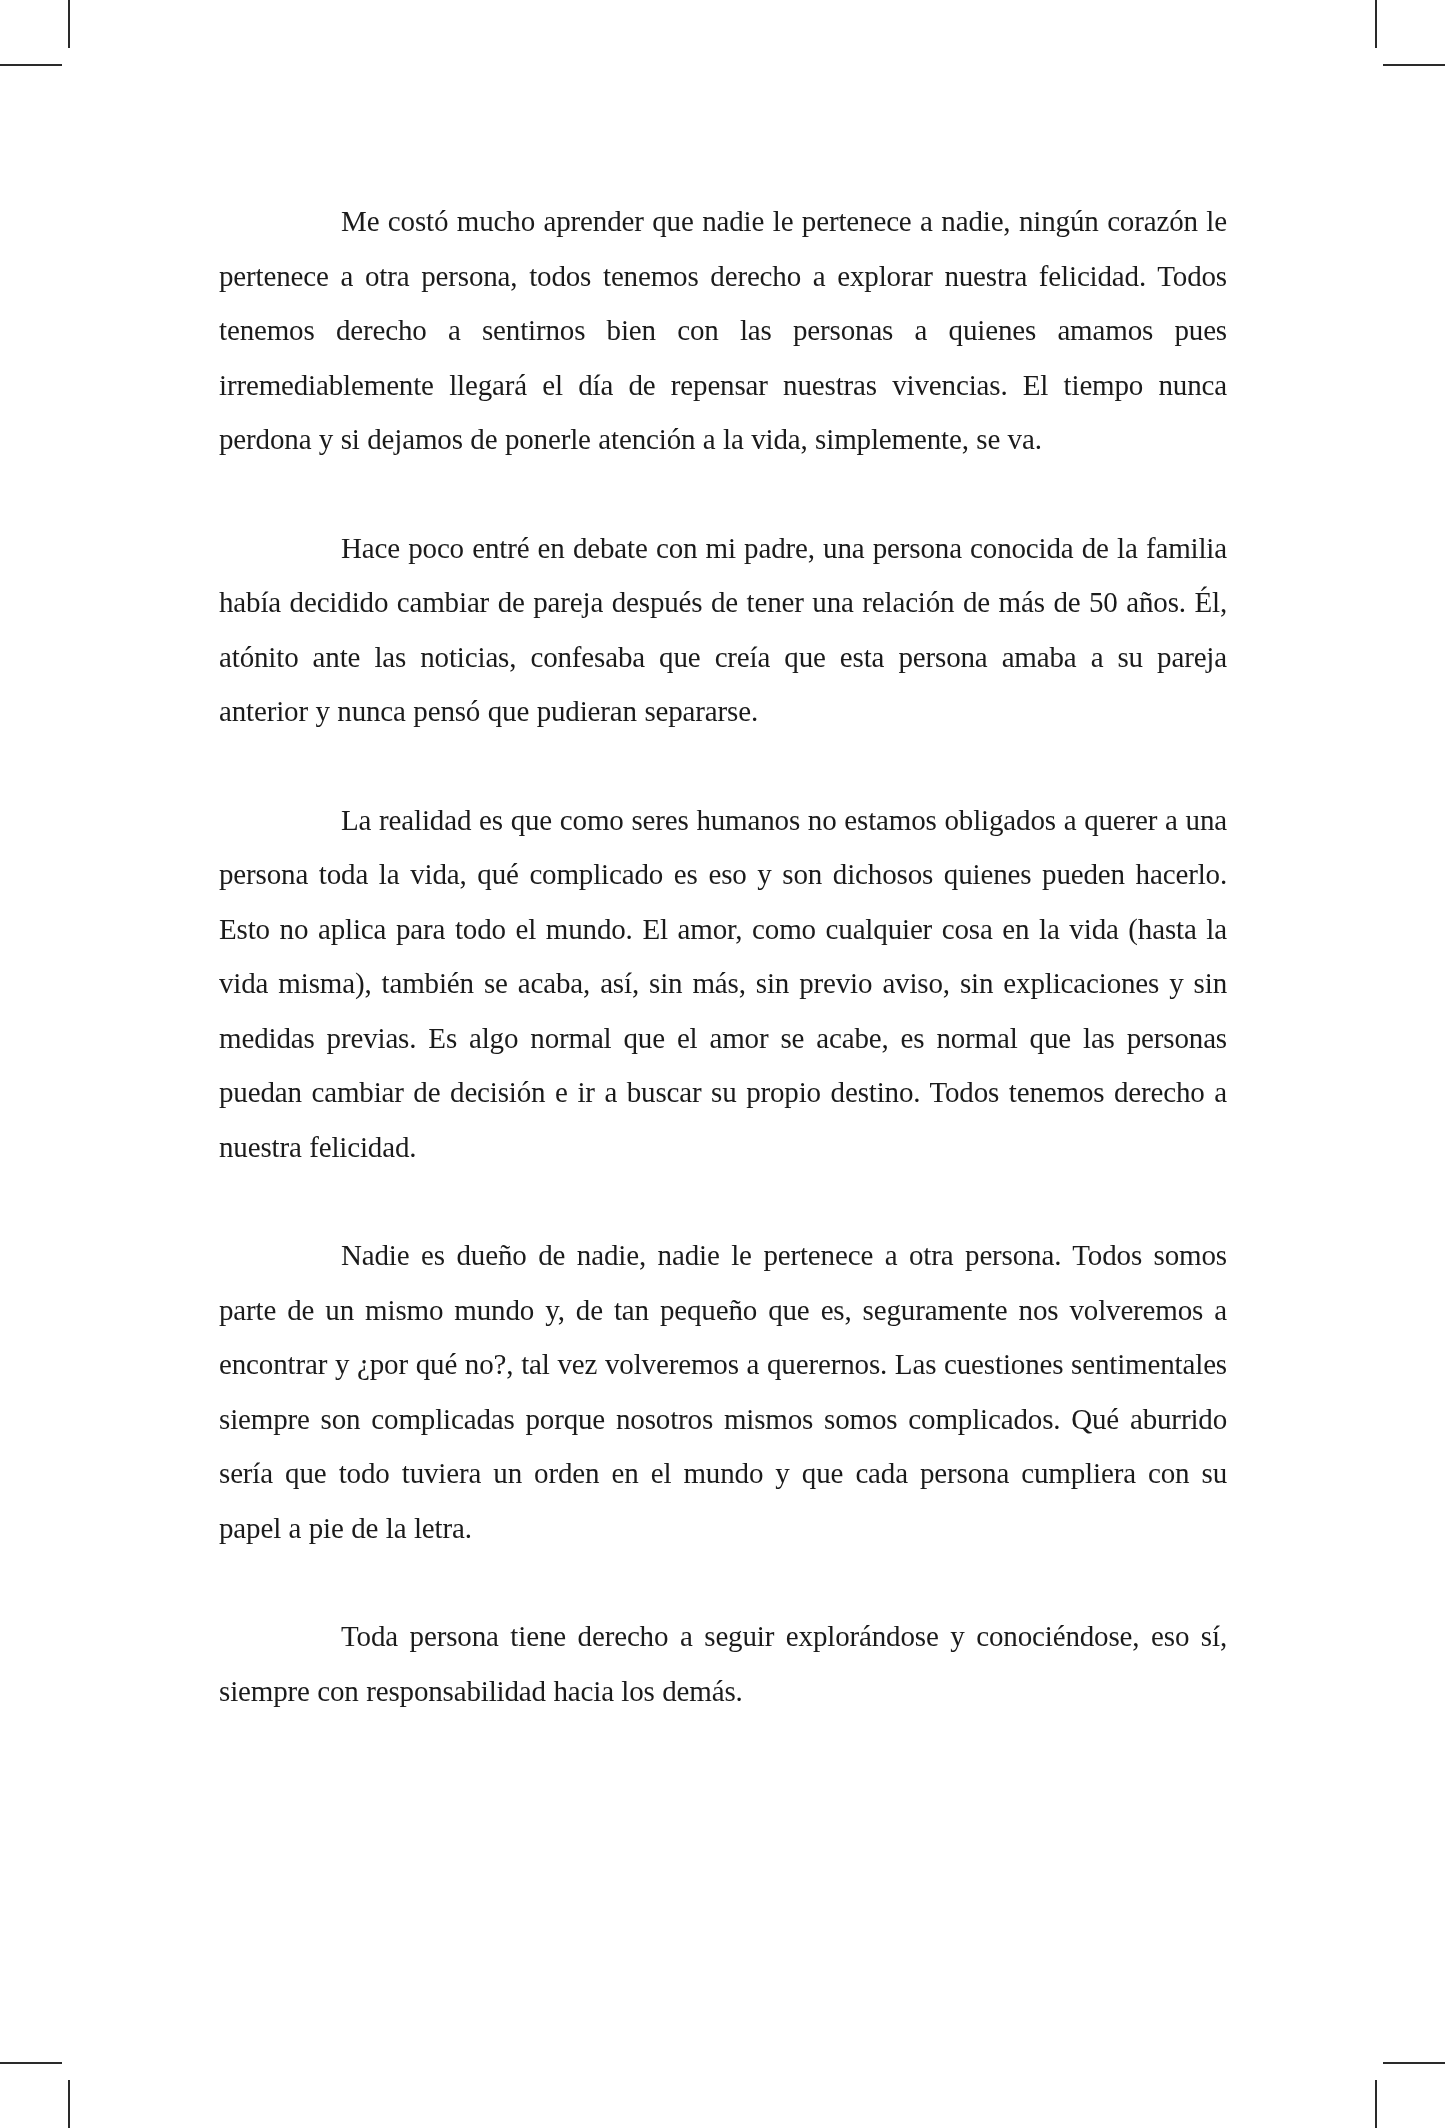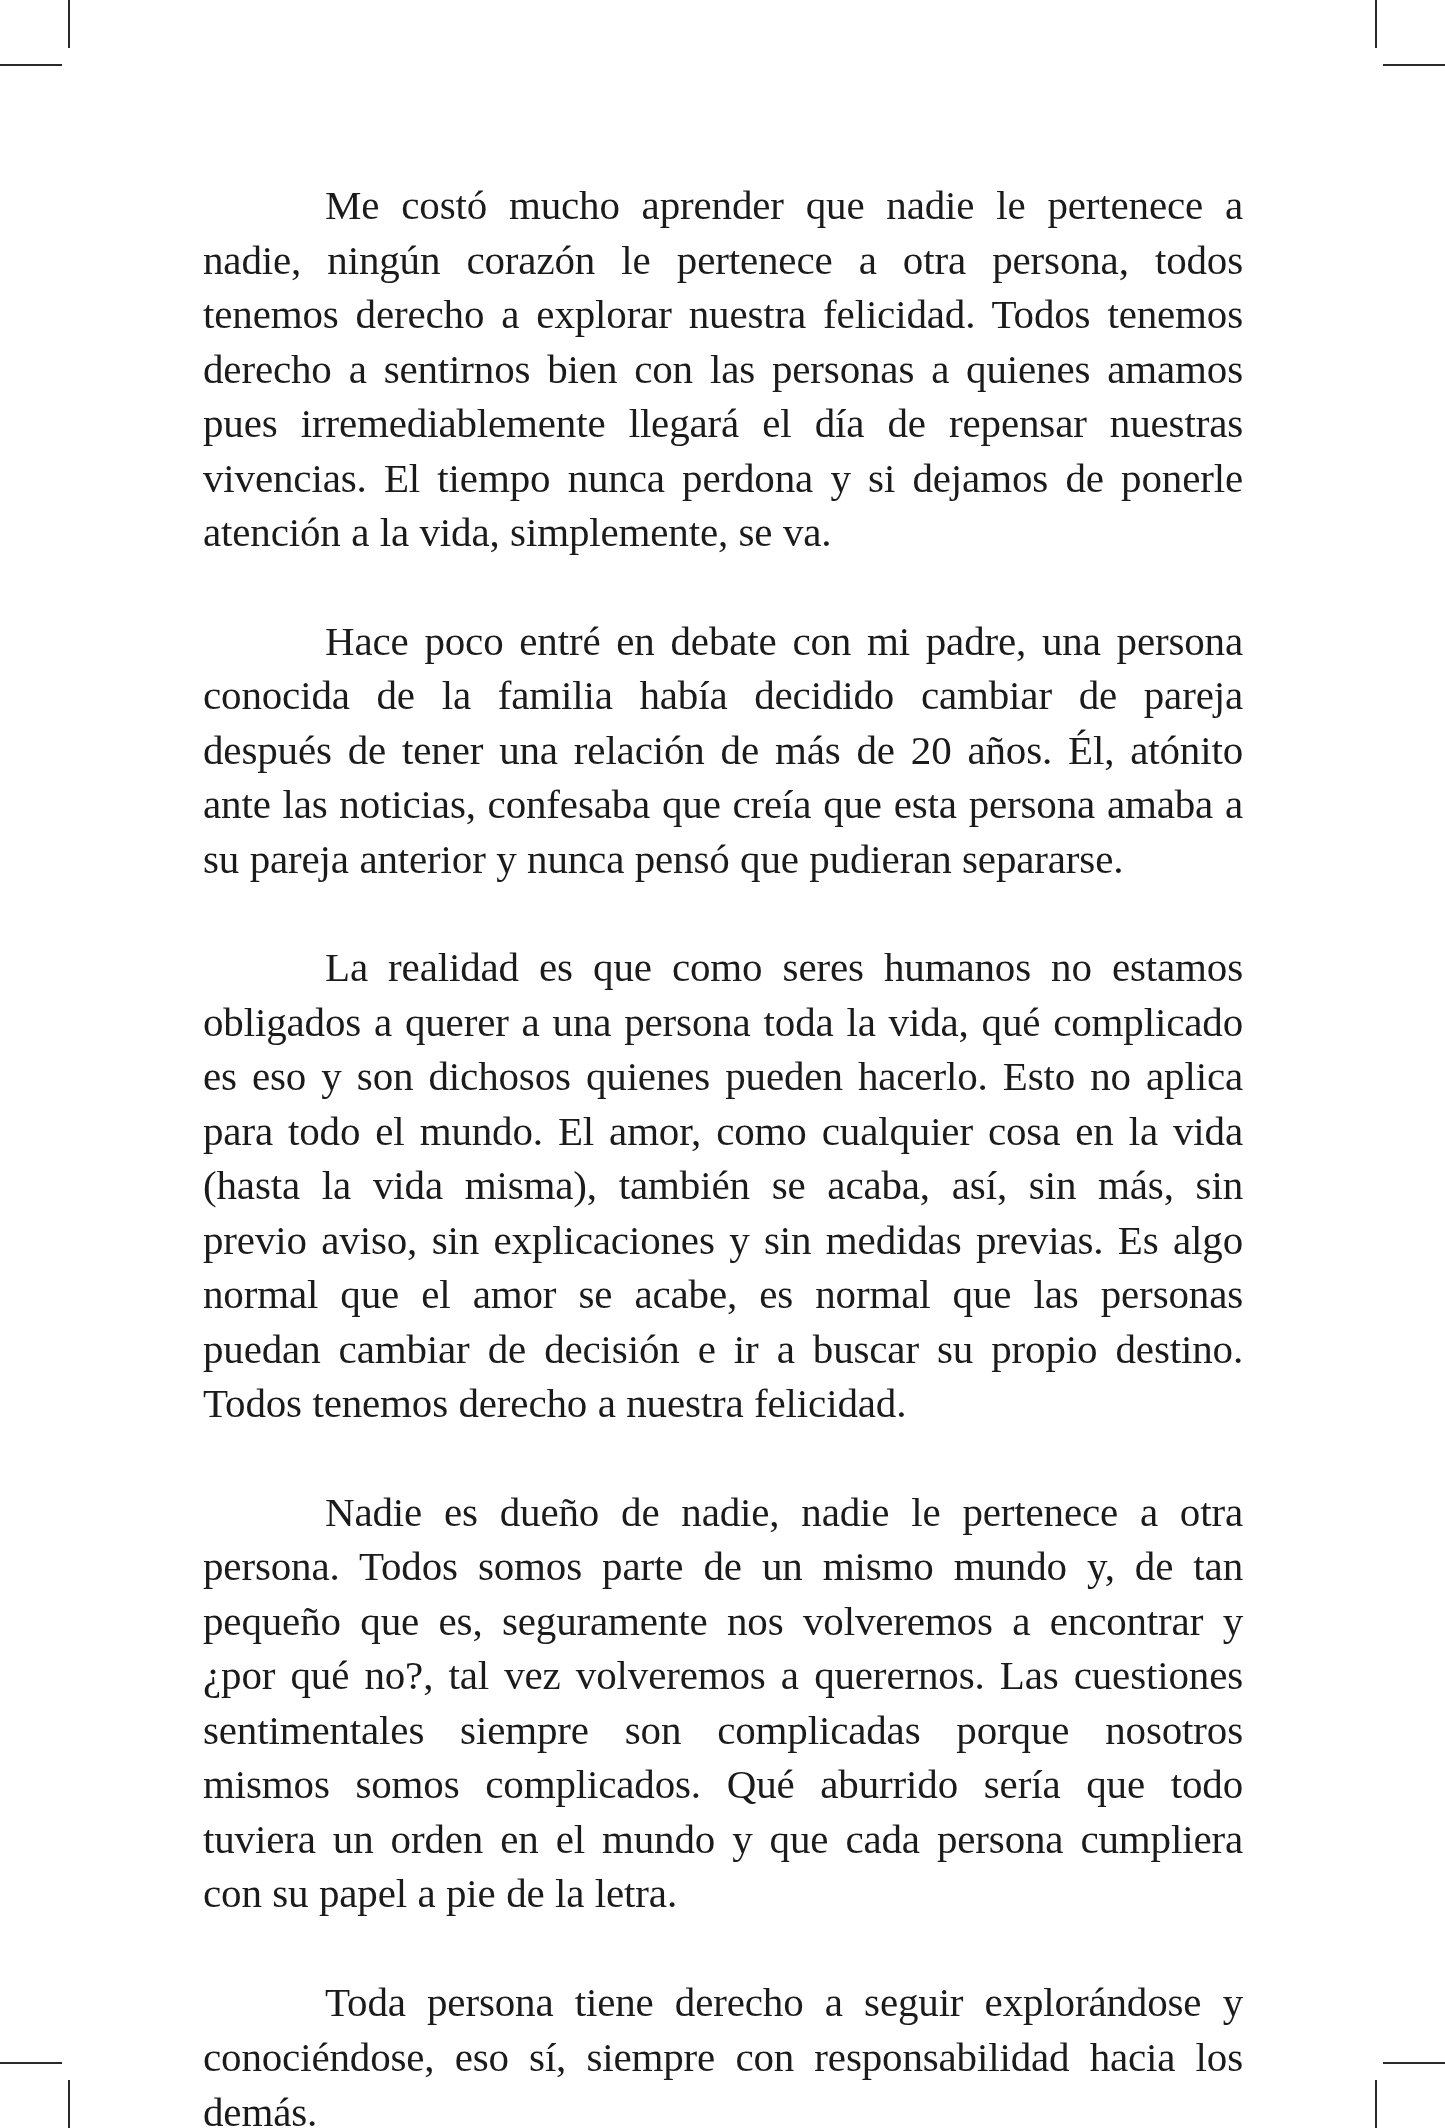--- a/index.html
+++ b/index.html
@@ -35,25 +35,25 @@
 
   
   .page {
     position: absolute;
     left: 203px;
     top: 178px;
     width: 1040px;
   }
 
   .para {
-    margin: 0;
+    margin: 16px;
     text-align: justify;
     text-justify: inter-word;
     text-indent: 122px;
-    font-size: 41px;
+    font-size: 29px;
     line-height: 54.5px;
     letter-spacing: -0.15px;
     word-spacing: 0.4px;
     hyphens: none;
     -webkit-hyphens: none;
   }
   .para + .para {
     margin-top: 54px;
   }
   
@@ -68,17 +68,17 @@
 <div class="crop h tl-h"></div>
 <div class="crop v tr-v"></div>
 <div class="crop h tr-h"></div>
 <div class="crop v bl-v"></div>
 <div class="crop h bl-h"></div>
 <div class="crop v br-v"></div>
 <div class="crop h br-h"></div>
 
 <div class="page">
   <p class="para">Me costó mucho aprender que nadie le pertenece a nadie, ningún corazón le pertenece a otra persona, todos tenemos derecho a explorar nuestra felicidad. Todos tenemos derecho a sentirnos bien con las personas a quienes amamos pues irremediablemente llegará el día de repensar nuestras vivencias. El tiempo nunca perdona y si dejamos de ponerle atención a la vida, simplemente, se va.</p>
-  <p class="para">Hace poco entré en debate con mi padre, una persona conocida de la familia había decidido cambiar de pareja después de tener una relación de más de 20 años. Él, atónito ante las noticias, confesaba que creía que esta persona amaba a su pareja anterior y nunca pensó que pudieran separarse.</p>
+  <p class="para">Hace poco entré en debate con mi padre, una persona conocida de la familia había decidido cambiar de pareja después de tener una relación de más de 50 años. Él, atónito ante las noticias, confesaba que creía que esta persona amaba a su pareja anterior y nunca pensó que pudieran separarse.</p>
   <p class="para">La realidad es que como seres humanos no estamos obligados a querer a una persona toda la vida, qué complicado es eso y son dichosos quienes pueden hacerlo. Esto no aplica para todo el mundo. El amor, como cualquier cosa en la vida (hasta la vida misma), también se acaba, así, sin más, sin previo aviso, sin explicaciones y sin medidas previas. Es algo normal que el amor se acabe, es normal que las personas puedan cambiar de decisión e ir a buscar su propio destino. Todos tenemos derecho a nuestra felicidad.</p>
   <p class="para">Nadie es dueño de nadie, nadie le pertenece a otra persona. Todos somos parte de un mismo mundo y, de tan pequeño que es, seguramente nos volveremos a encontrar y ¿por qué no?, tal vez volveremos a querernos. Las cuestiones sentimentales siempre son complicadas porque nosotros mismos somos complicados. Qué aburrido sería que todo tuviera un orden en el mundo y que cada persona cumpliera con su papel a pie de la letra.</p>
   <p class="para">Toda persona tiene derecho a seguir explorándose y conociéndose, eso sí, siempre con responsabilidad hacia los demás.</p>
 </div>
 
 </body></html>

